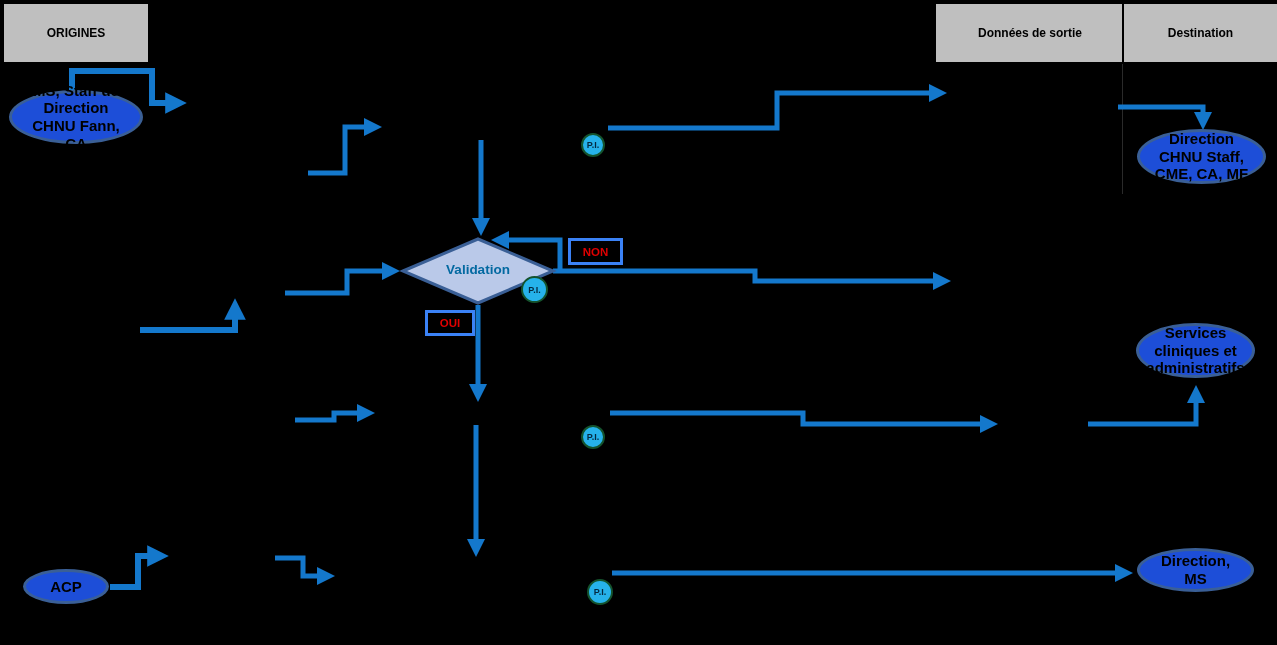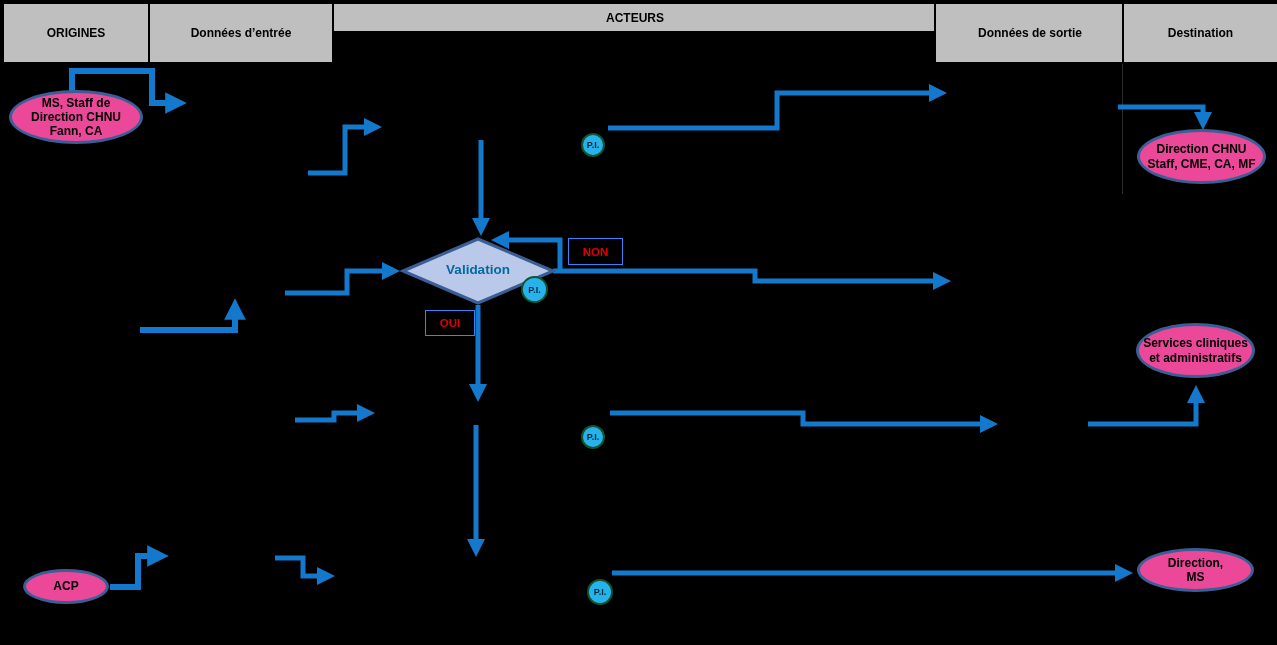--- a/index.html
+++ b/index.html
@@ -10,56 +10,50 @@
   
   .hcell{
     position:absolute;top:2px;height:58px;background:#bfbfbf;border:2px solid #000;
     display:flex;align-items:center;justify-content:center;
     font-weight:bold;font-size:12px;color:#000;text-align:center;
   }
   .hcell.short{height:27px;}
   .divider{position:absolute;width:1px;background:#2a2a2a;}
   
   .node{
-    position:absolute;background:#ec4899;border:3px solid #3a5f96;border-radius:50%;
+    position:absolute;background:#1d4ed8;border:3px solid #3a5f96;border-radius:50%;
     display:flex;align-items:center;justify-content:center;text-align:center;
-    font-weight:bold;font-size:12px;line-height:1.18;color:#000;box-sizing:border-box;
+    font-weight:bold;font-size:15px;line-height:1.18;color:#000;box-sizing:border-box;
   }
   
   .diamond-label{
     position:absolute;left:403px;top:262px;width:150px;text-align:center;
     font-weight:bold;font-size:13.5px;color:#0369a1;
   }
   
   .alert{
-    position:absolute;background:#000;border:1px solid #3b82f6;
+    position:absolute;background:#000;border:3px solid #3b82f6;
     display:flex;align-items:center;justify-content:center;
     color:#e00000;font-weight:bold;font-size:11.5px;box-sizing:border-box;
   }
   
   .pi{
     position:absolute;background:#26b2ea;border:2px solid #14532d;border-radius:50%;
     display:flex;align-items:center;justify-content:center;
     color:#04293f;font-weight:bold;font-size:9px;box-sizing:border-box;
   }
   svg.layer{position:absolute;left:0;top:0;pointer-events:none;}
 </style>
 </head>
 <body>
 
 <div class="canvas">
 
   <div class="hcell" style="left:2px;width:144px;">
     <span>ORIGINES</span>
-  </div>
-  <div class="hcell" style="left:148px;width:182px;">
-    <span>Données d’entrée</span>
-  </div>
-  <div class="hcell short" style="left:332px;width:602px;">
-    <span>ACTEURS</span>
   </div>
   <div class="hcell" style="left:934px;width:188px;">
     <span>Données de sortie</span>
   </div>
   <div class="hcell" style="left:1122px;width:153px;">
     <span>Destination</span>
   </div>
 
   <div class="divider" style="left:1122px;top:64px;height:130px;"></div>
 

